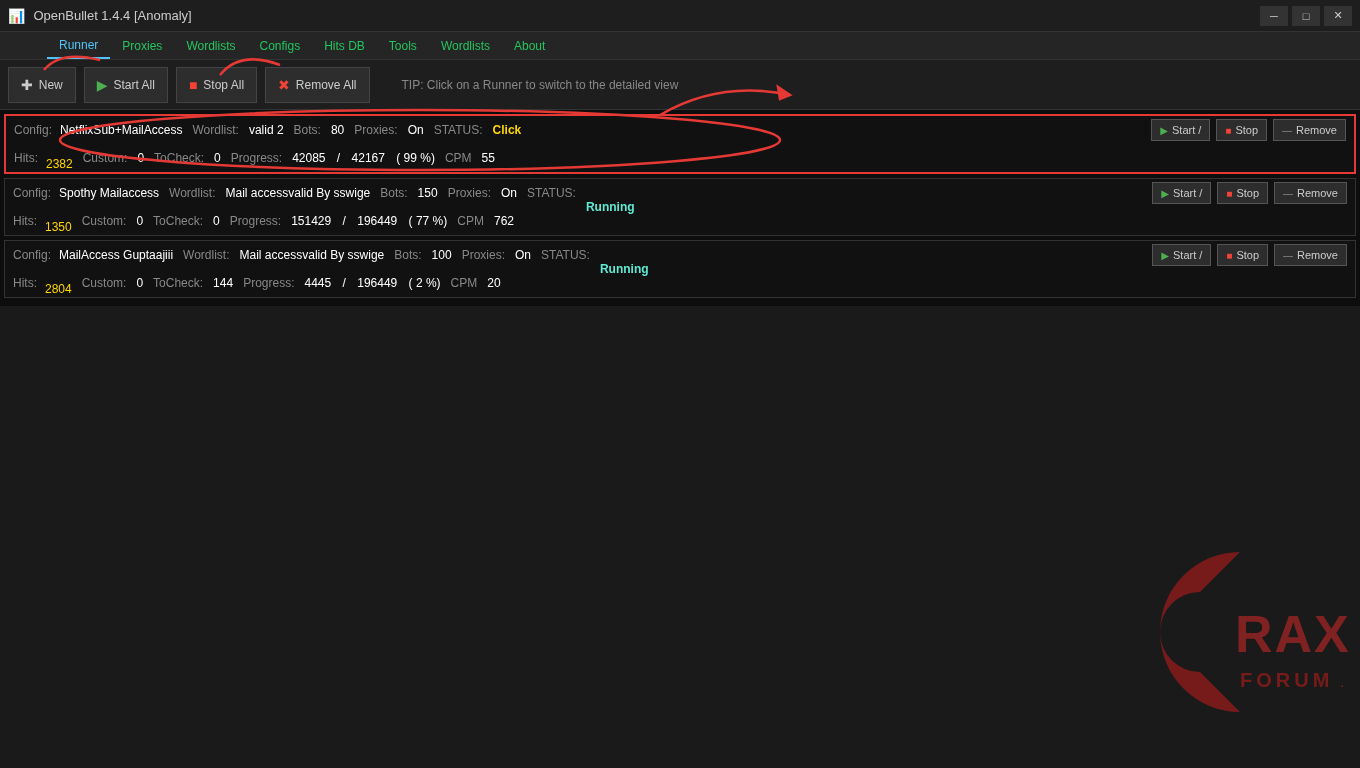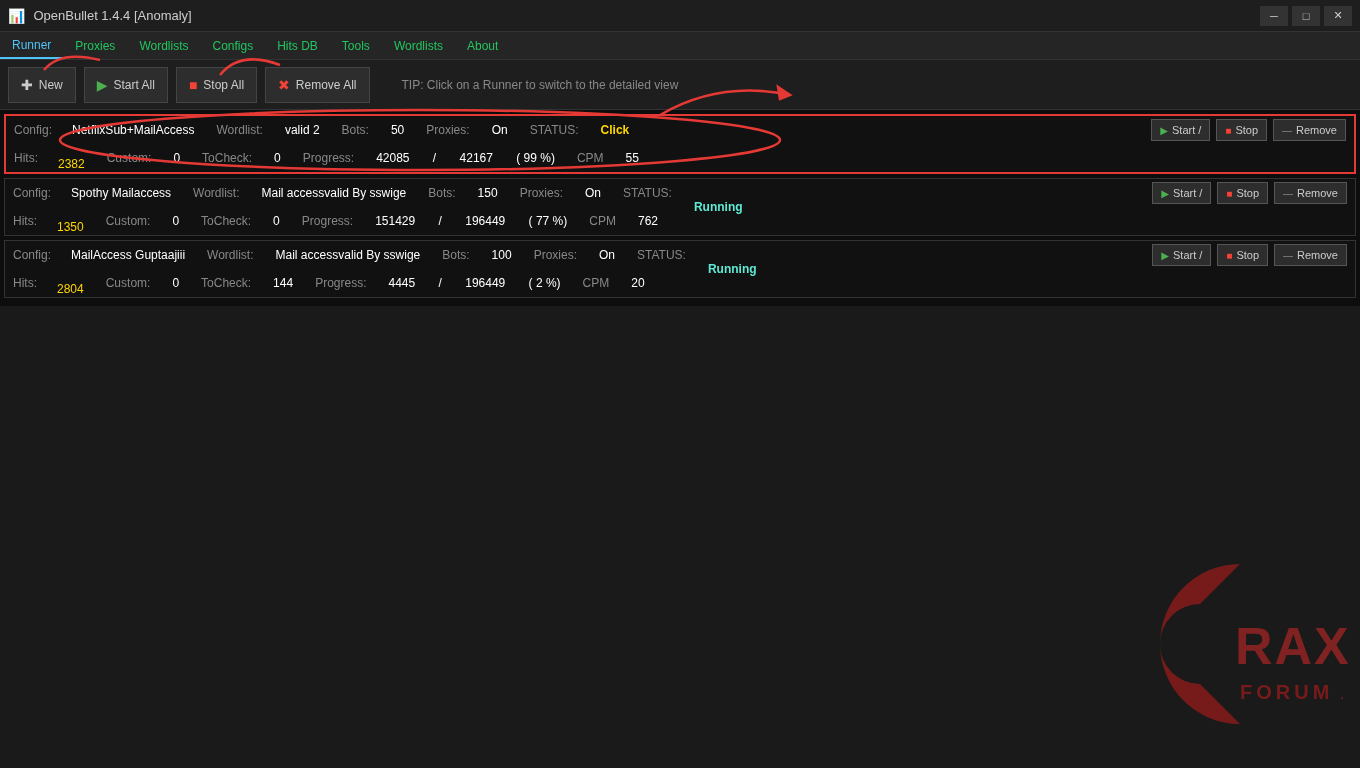--- a/index.html
+++ b/index.html
@@ -50,20 +50,21 @@
       justify-content: center;
     }
 
     
     .menu-bar {
       background: #252525;
       height: 28px;
       display: flex;
       align-items: center;
       border-bottom: 1px solid #333;
+      padding-left: 47px;
     }
     .menu-item {
       padding: 4px 12px;
       color: #22c55e;
       cursor: pointer;
       font-size: 12px;
       height: 100%;
       display: flex;
       align-items: center;
     }
@@ -113,21 +114,21 @@
     }
     .runner-row.highlighted {
       border: 2px solid #e53935;
     }
 
     .runner-line {
       display: flex;
       align-items: center;
       padding: 4px 8px;
       height: 28px;
-      gap: 20px;
+      gap: 8px;
     }
 
     .lbl { color: #888; }
     .val-white { color: #fff; }
     .val-yellow { color: #ffd600; margin-top: 12px; }
 
     .status-idle { color: #ffd600; font-weight: bold; }
     .status-running { color: #5eead4; font-weight: bold; margin-top: 28px; }
 
     .runner-controls {
@@ -158,21 +159,21 @@
       top: 0;
       left: 0;
       width: 1360px;
       height: 300px;
       pointer-events: none;
     }
 
     
     .watermark {
       position: absolute;
-      bottom: 4px;
+      bottom: 16px;
       right: 0;
       width: 320px;
       height: 220px;
       opacity: 0.85;
     }
 
     .sep { margin: 0 2px; }
   </style>
 </head>
 <body>
@@ -222,21 +223,21 @@
 
 <div class="runners-area">
 
   <div class="runner-row highlighted">
     <div class="runner-line">
       <span class="lbl">Config:</span>
       <span class="val-white">NetflixSub+MailAccess</span>
       <span class="lbl sep">Wordlist:</span>
       <span class="val-white">valid 2</span>
       <span class="lbl sep">Bots:</span>
-      <span class="val-white">50</span>
+      <span class="val-white">80</span>
       <span class="lbl sep">Proxies:</span>
       <span class="val-white">On</span>
       <span class="lbl sep">STATUS:</span>
       <span class="status-idle">Click</span>
       <div class="runner-controls">
         <button class="ctrl-btn">
           <span class="play-icon">▶</span>
           <span>Start /</span>
         </button>
         <button class="ctrl-btn">

